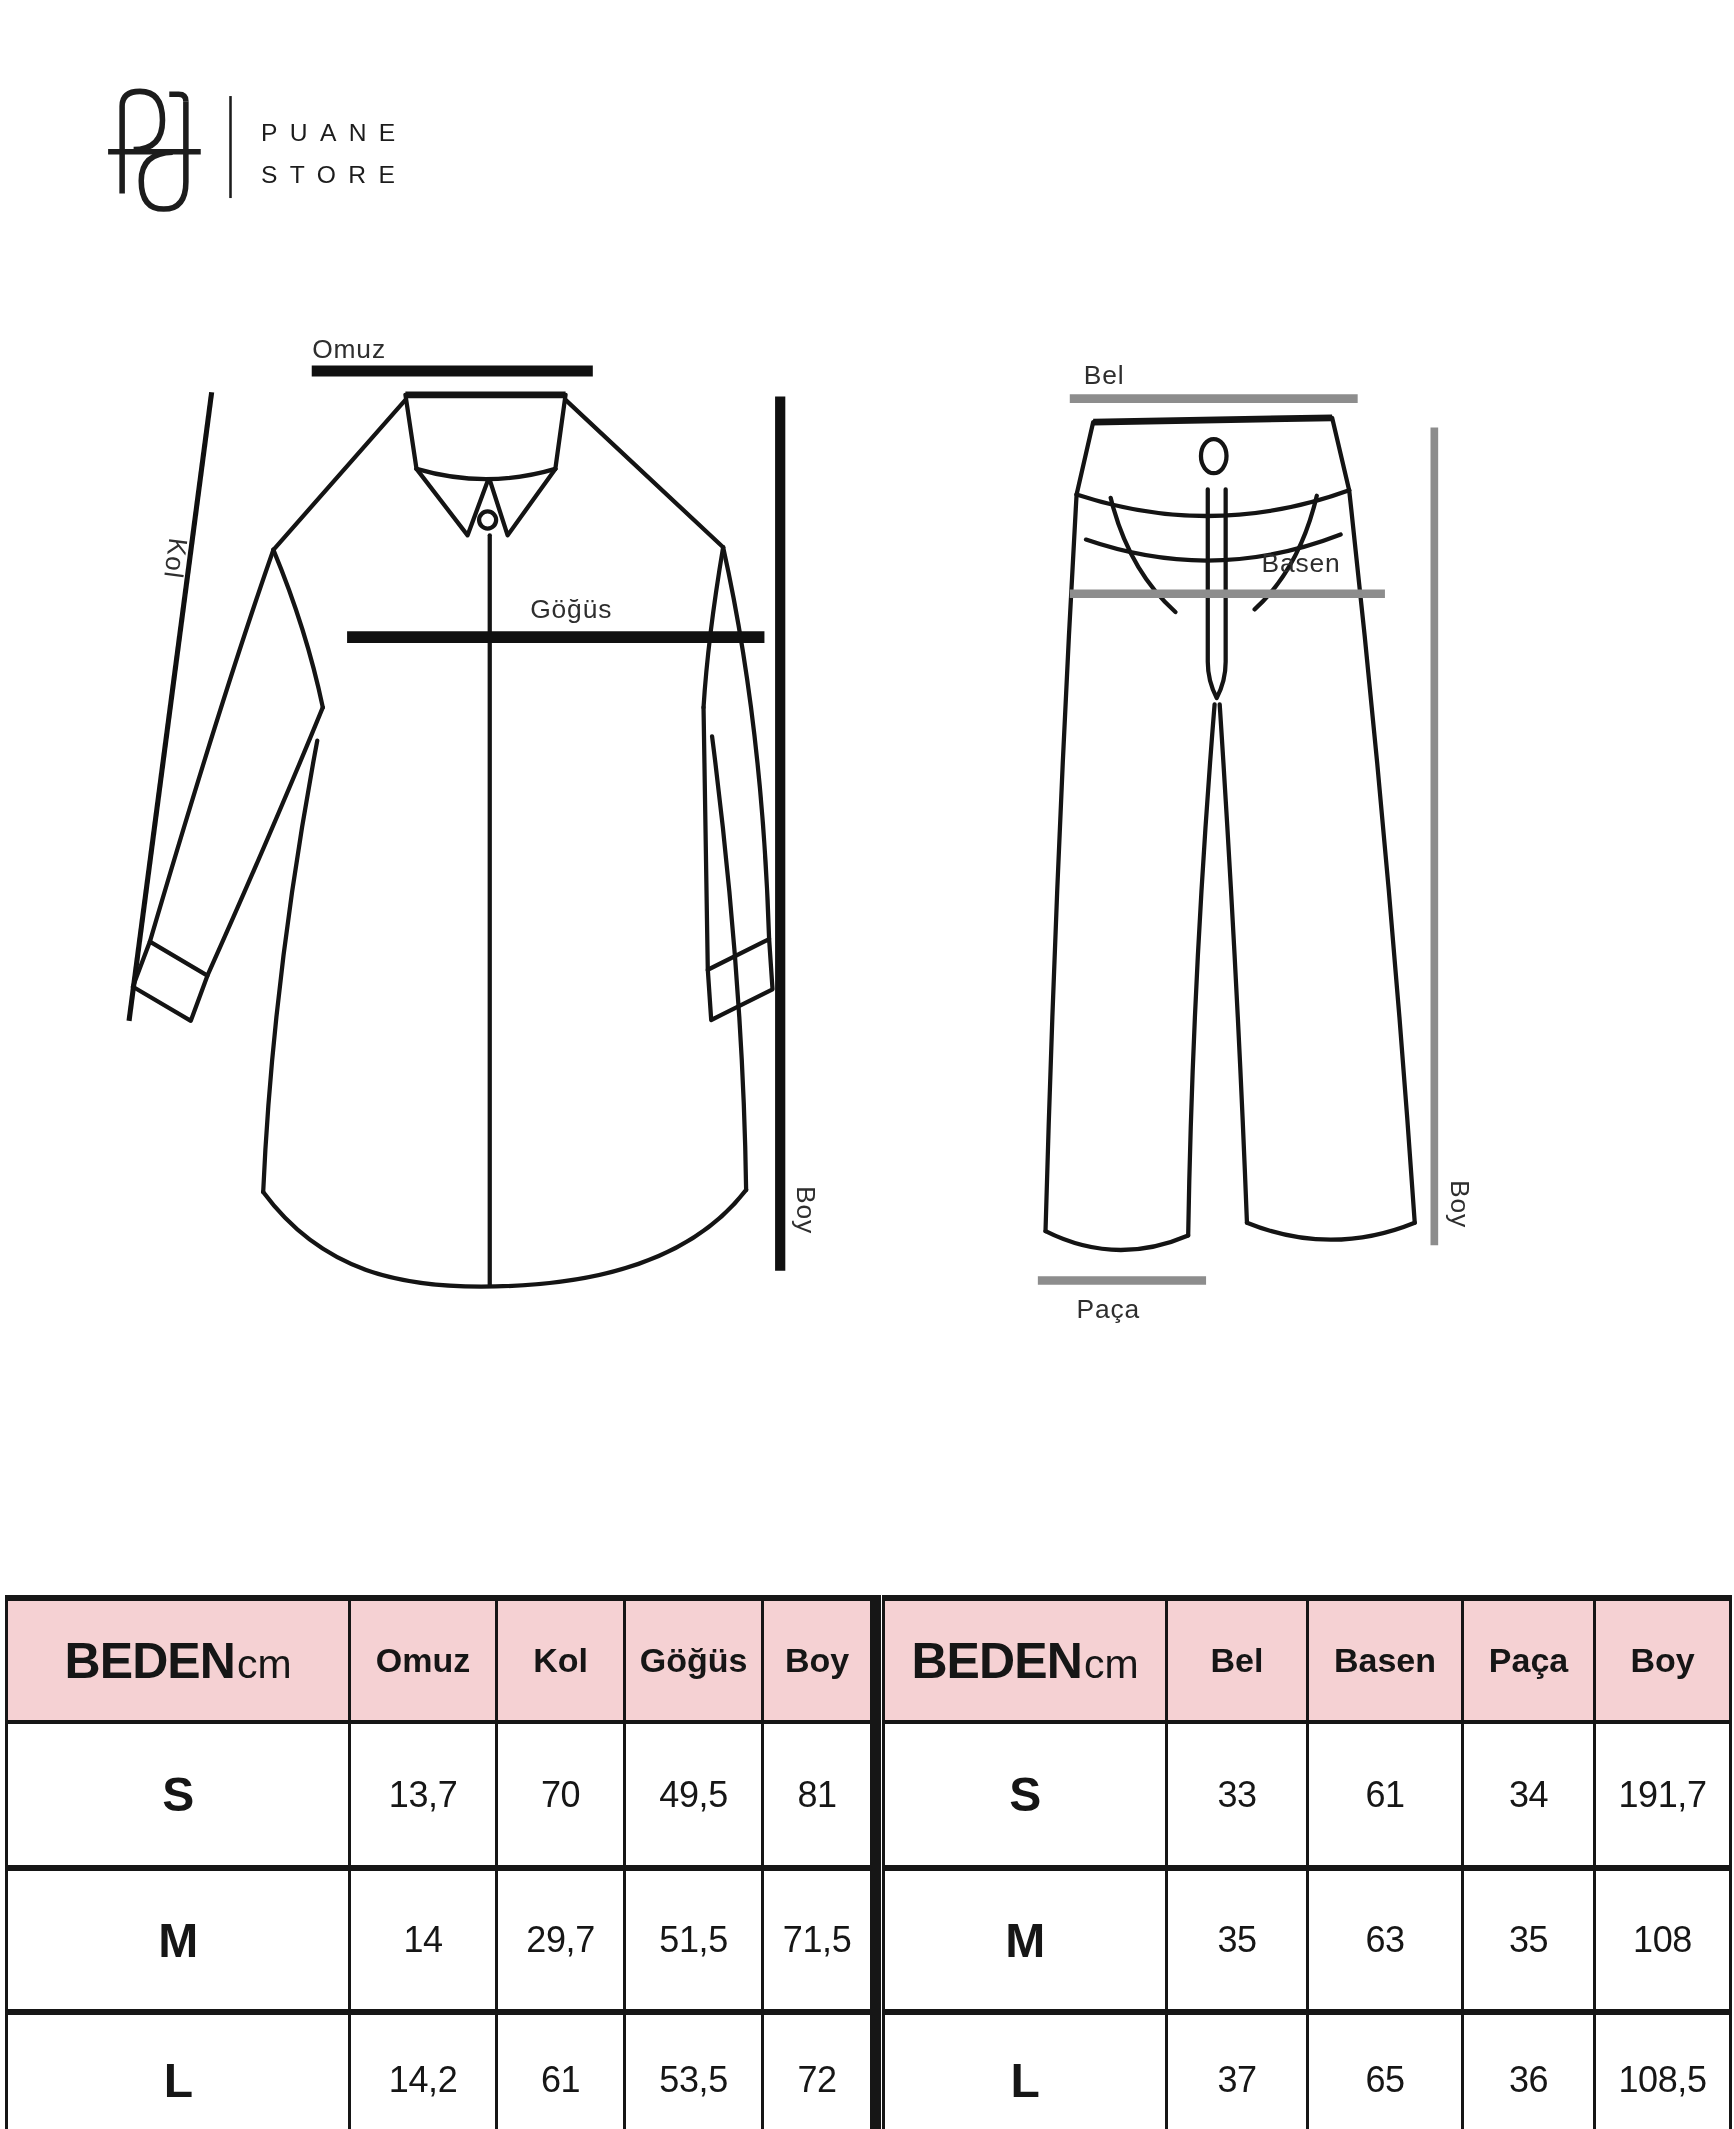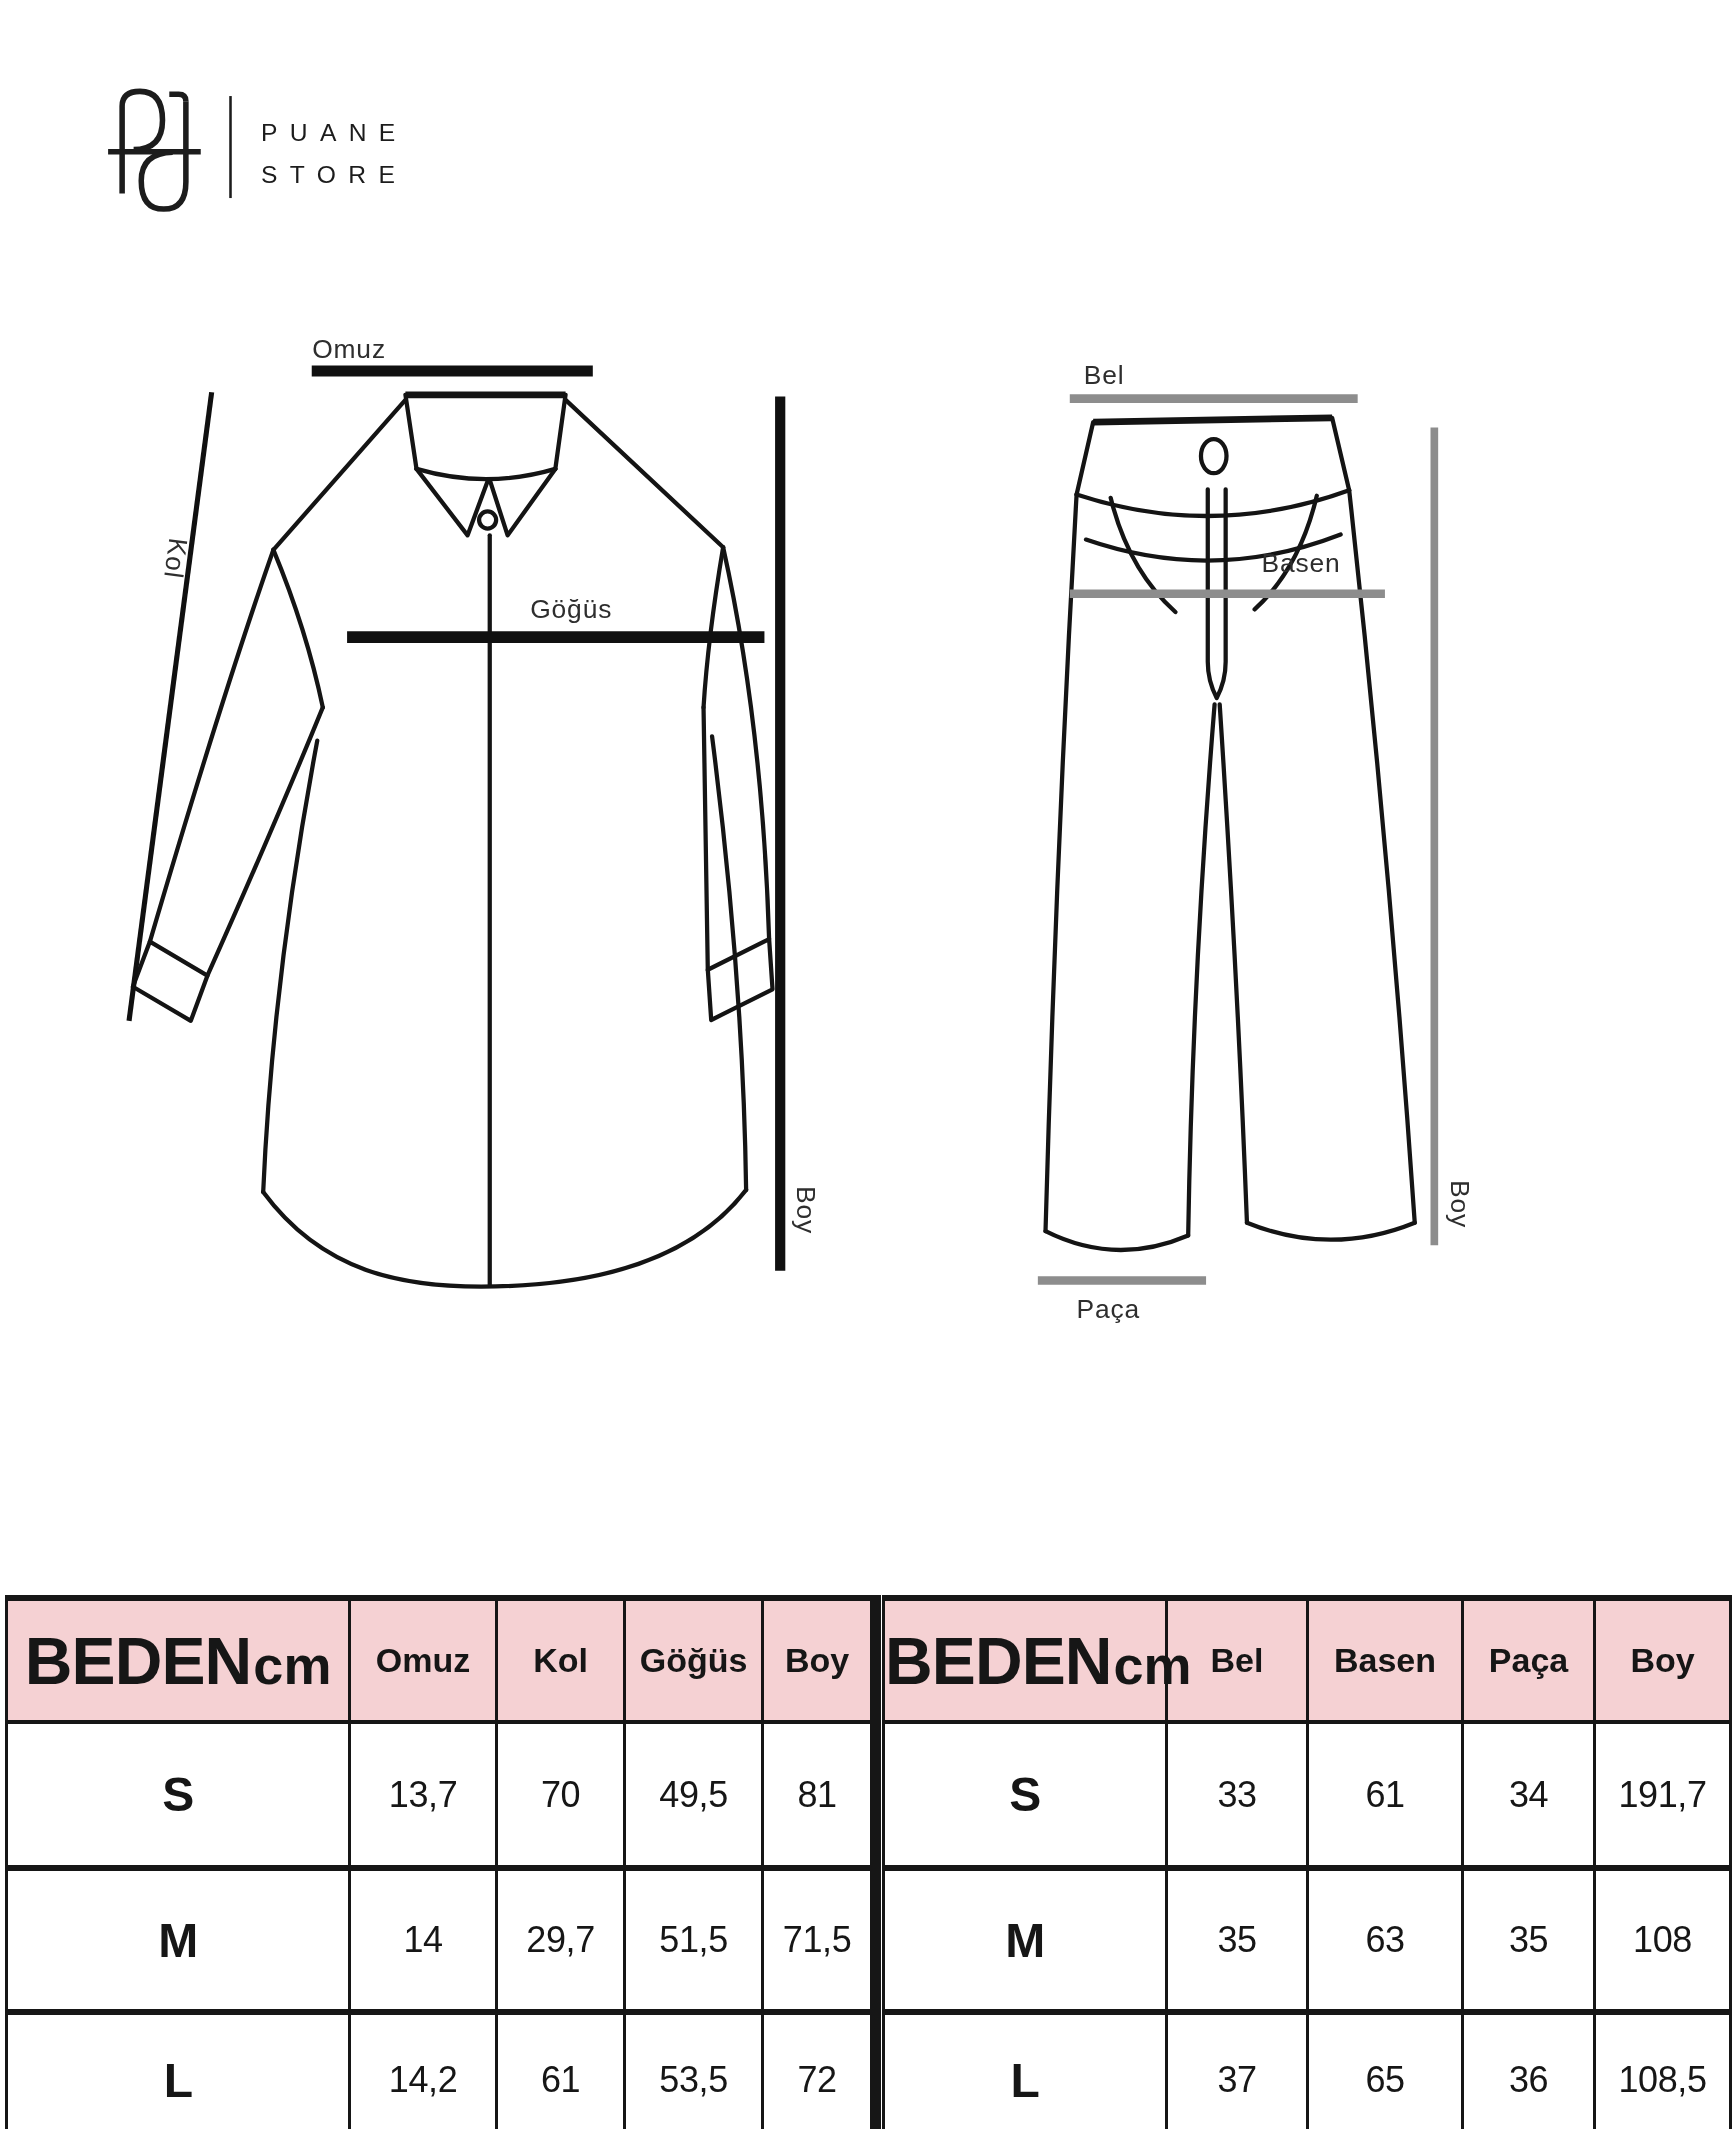--- a/index.html
+++ b/index.html
@@ -25,22 +25,22 @@
     border:3.4px solid #161616;border-top-width:6.8px;border-bottom-width:7.7px;}
   .size-table th,.size-table td{border-left:3px solid #161616;text-align:center;vertical-align:middle;padding:0;}
   .size-table th:first-child,.size-table td:first-child{border-left:none;}
   .size-table tr.head th{background:#f5d1d3;border-bottom:4.3px solid #161616;height:119px;
     font-size:34px;font-weight:bold;}
   .size-table tr.r1 td{height:141px;border-bottom:6px solid #161616;}
   .size-table tr.r2 td{height:138px;border-bottom:6px solid #161616;}
   .size-table tr.r3 td{height:130px;}
   .size-table td{font-size:36px;letter-spacing:-0.4px;}
   .size-table td.sz{font-size:48px;font-weight:bold;}
-  .size-table .beden{font-size:66px;font-weight:bold;letter-spacing:-0.9px;}
-  .size-table .cm{font-size:54px;font-weight:bold;margin-left:2px;letter-spacing:0;}
+  .size-table .beden{font-size:50px;font-weight:bold;letter-spacing:-0.9px;}
+  .size-table .cm{font-size:41px;font-weight:normal;margin-left:2px;letter-spacing:0;}
   #tables-divider{left:870px;top:1595px;width:11px;height:559px;background:#161616;}
 </style>
 </head>
 <body>
 
 <svg id="logo" class="abs" viewBox="0 0 1000 400">
   <g fill="none" stroke="#1c1c1c" stroke-width="13">
     <path d="M105,295 L105,90 Q105,55 147,55 Q200,55 200,123 Q200,192 132,192"></path>
     <path d="M255,78 Q255,62 238,62 L216,62"></path>
     <path d="M255,78 L255,268 Q255,332 203,332 Q150,332 150,265 Q150,200 224,198"></path>

